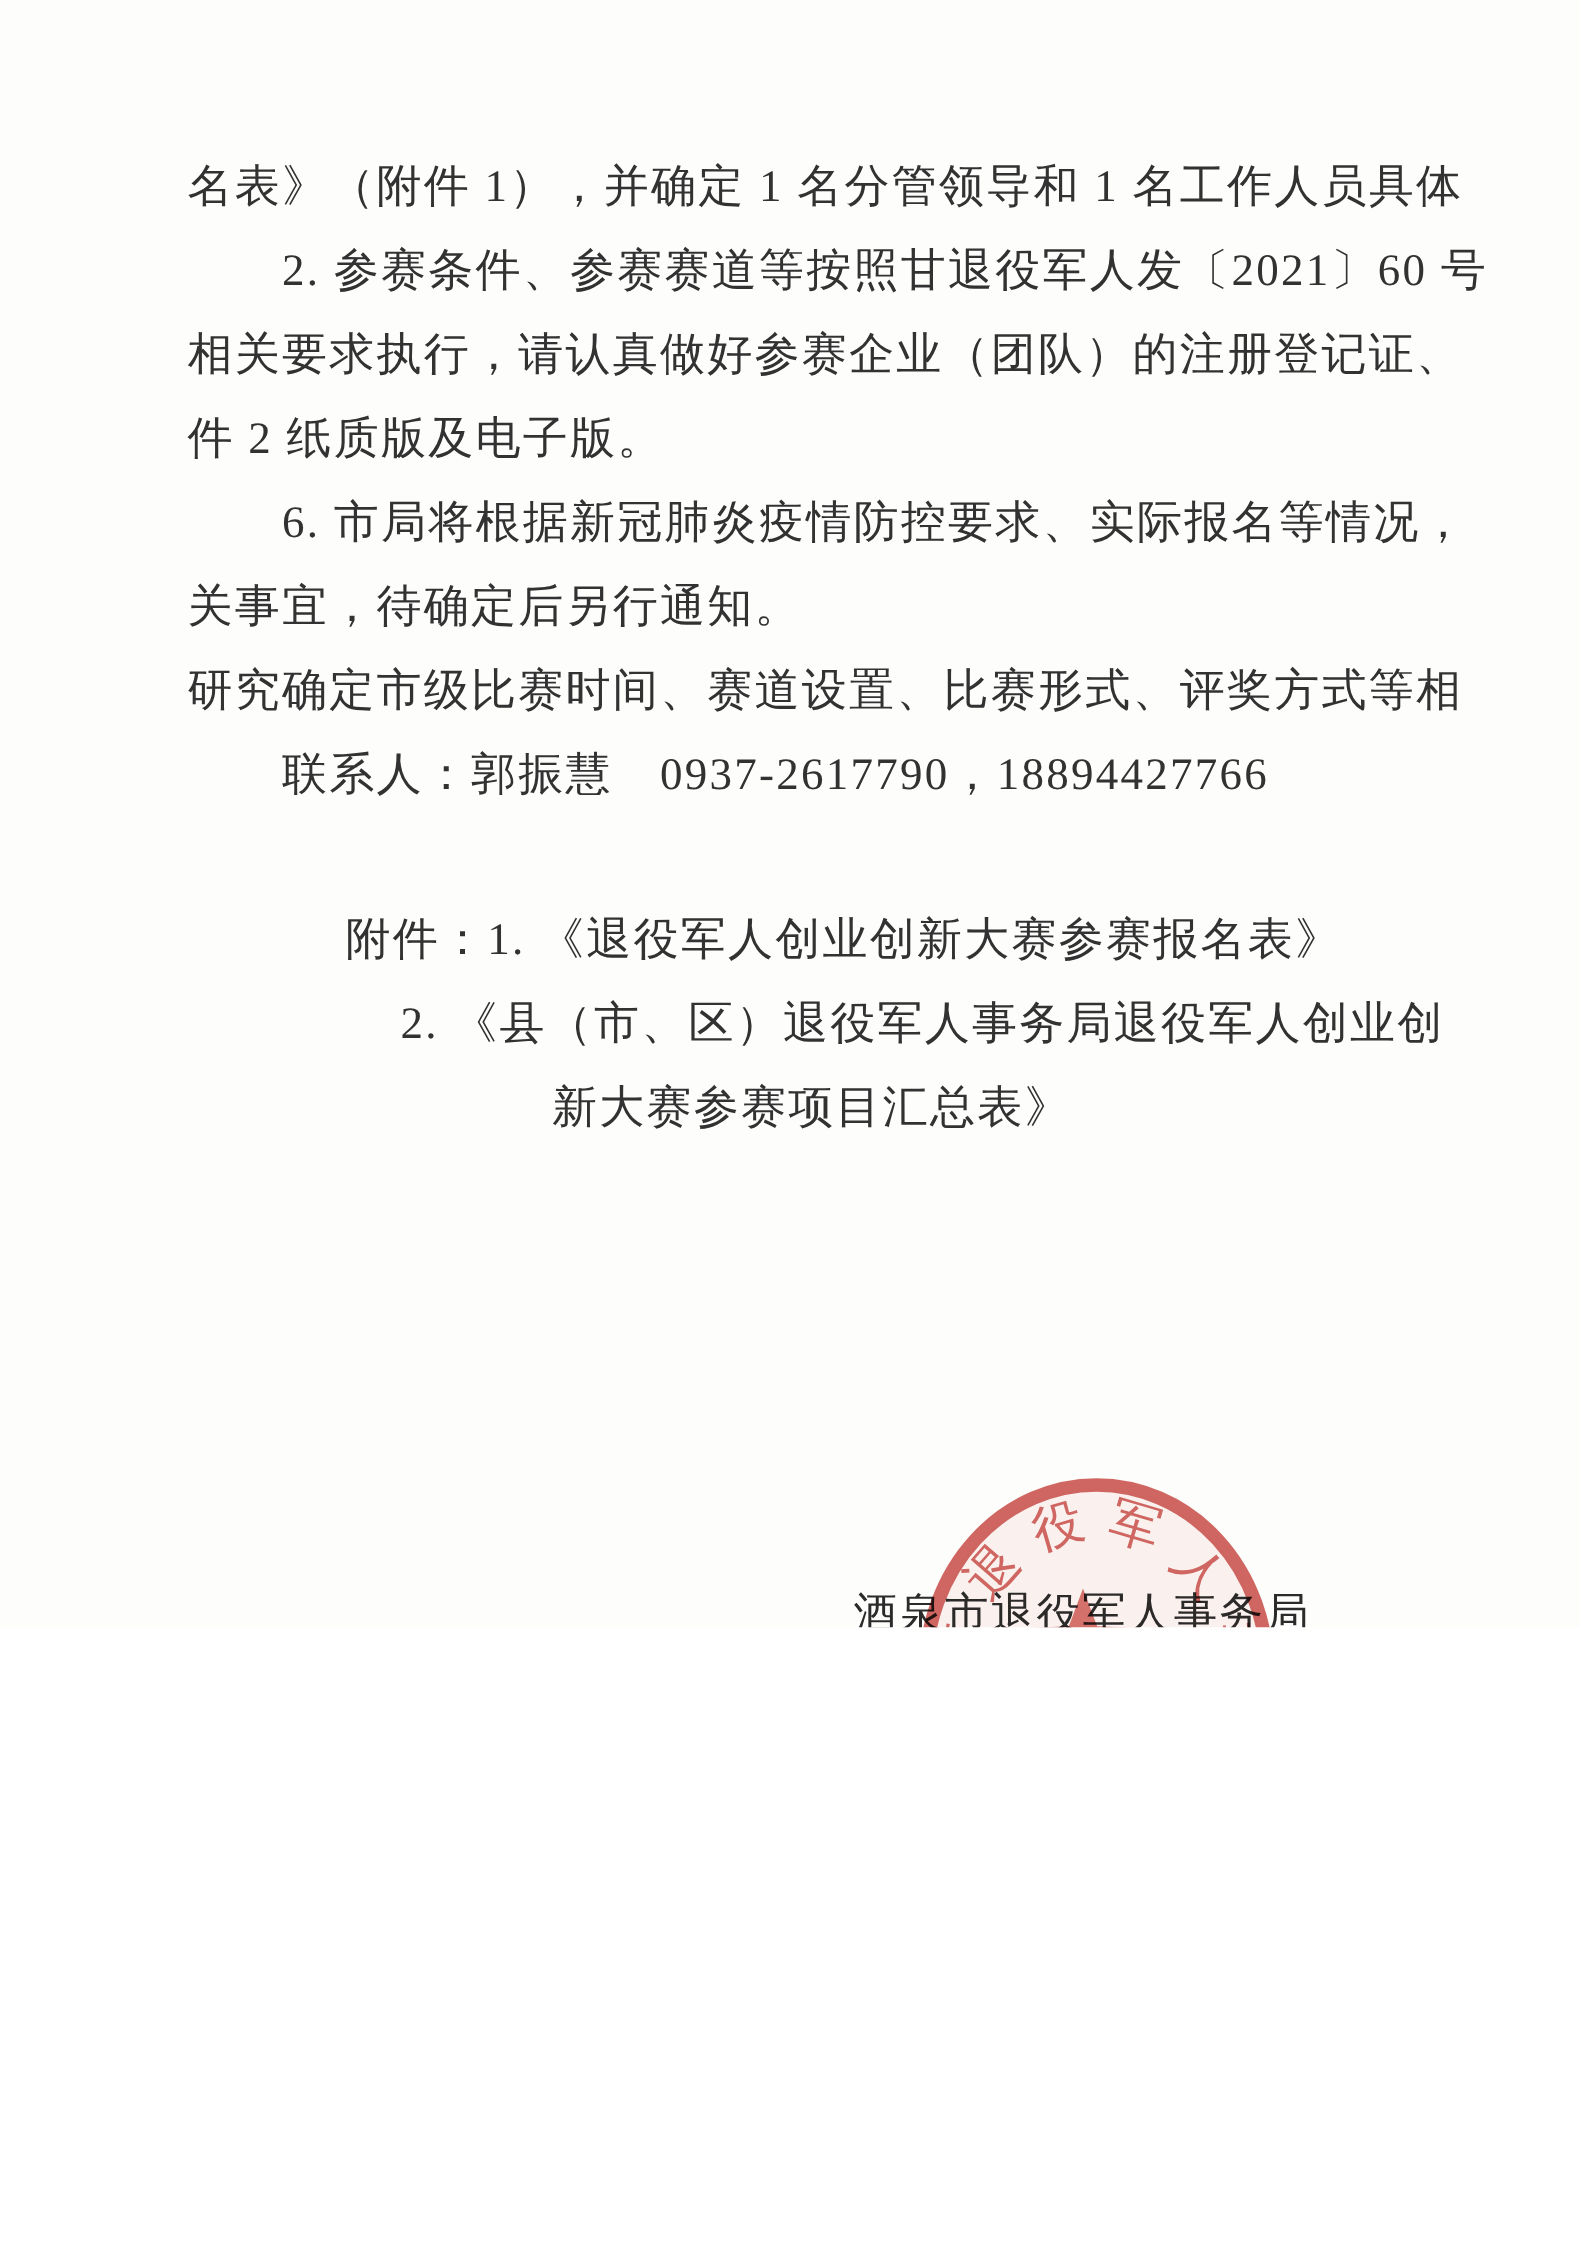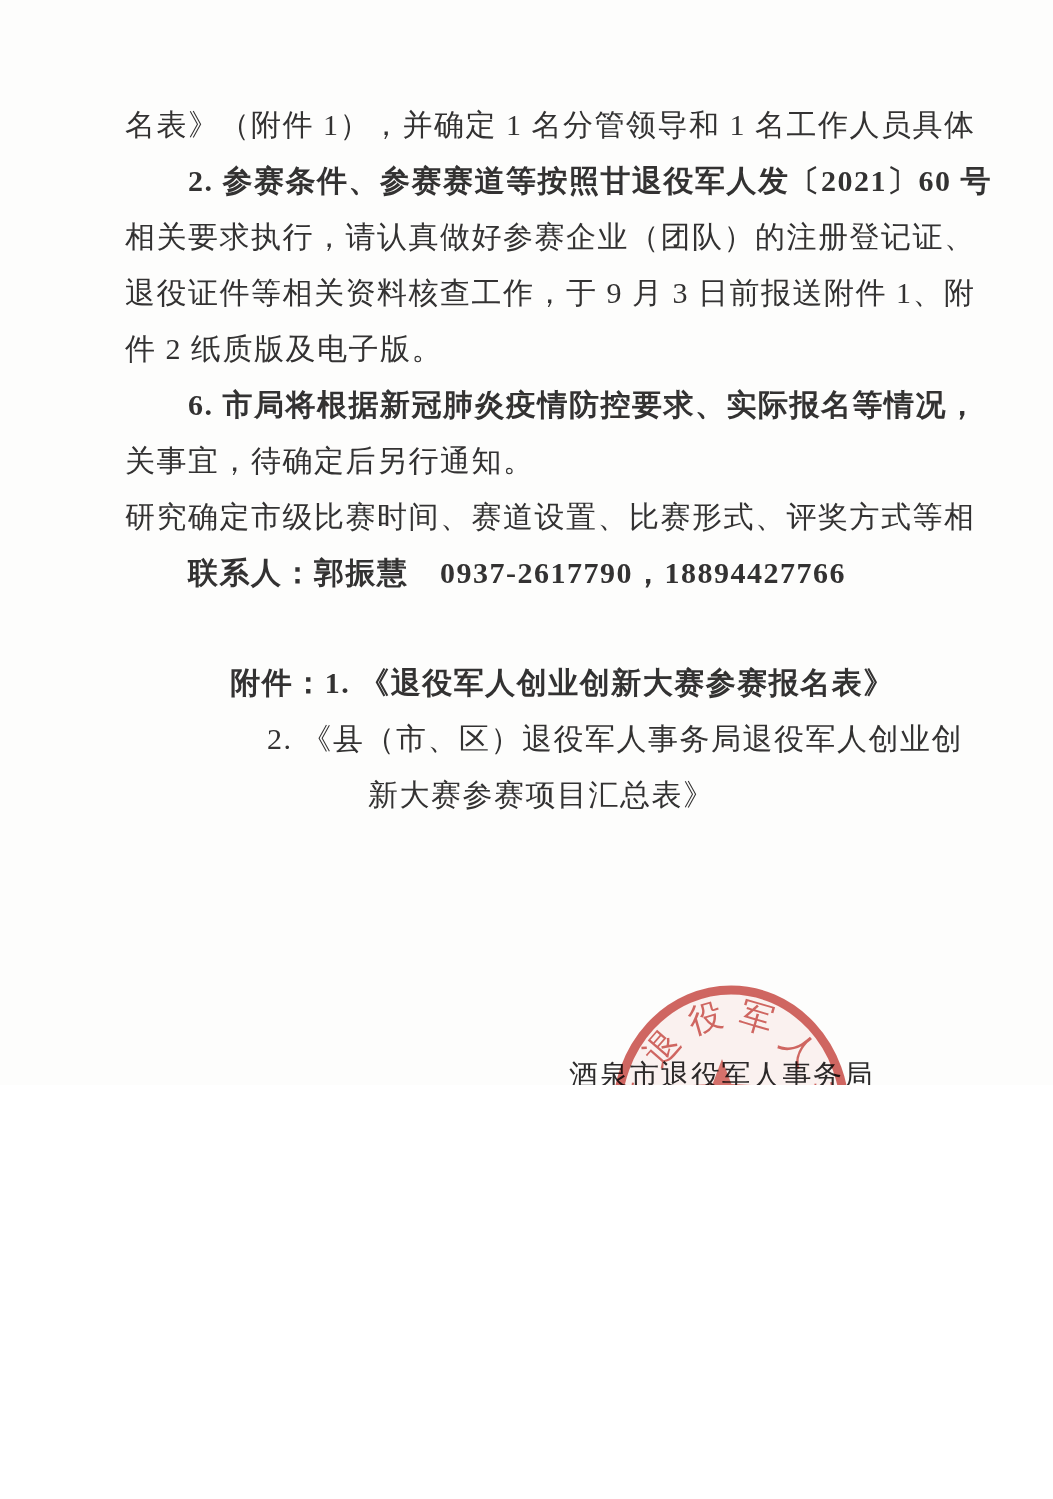--- a/index.html
+++ b/index.html
@@ -20,21 +20,21 @@
     width: 812px;
   }
   .line {
     height: 56px;
     line-height: 56px;
     font-size: 30px;
     letter-spacing: 1.5px;
     white-space: nowrap;
     color: #333232;
   }
-  .ind1 { padding-left: 63px; font-weight: bold; }
+  .ind1 { padding-left: 63px; }
   .ind2 { padding-left: 142px; }
   .ind3 { padding-left: 243px; }
   .gap-before { margin-top: 54px; text-align: center; }
   .sig-org {
     position: absolute;
     left: 569px;
     top: 1056px;
     font-size: 29px;
     letter-spacing: 1.5px;
     white-space: nowrap;
@@ -78,21 +78,20 @@
 </style>
 </head>
 <body>
 
 <div class="page">
 
   <div class="body-text">
     <div class="line">名表》（附件 1），并确定 1 名分管领导和 1 名工作人员具体</div>
     <div class="line ind1">2. 参赛条件、参赛赛道等按照甘退役军人发〔2021〕60 号</div>
     <div class="line">相关要求执行，请认真做好参赛企业（团队）的注册登记证、</div>
-    <div class="line">退役证件等相关资料核查工作，于 9 月 3 日前报送附件 1、附</div>
     <div class="line">件 2 纸质版及电子版。</div>
     <div class="line ind1">6. 市局将根据新冠肺炎疫情防控要求、实际报名等情况，</div>
     <div class="line">关事宜，待确定后另行通知。</div>
     <div class="line">研究确定市级比赛时间、赛道设置、比赛形式、评奖方式等相</div>
     <div class="line ind1">联系人：郭振慧　0937-2617790，18894427766</div>
     <div class="line ind1 gap-before">附件：1. 《退役军人创业创新大赛参赛报名表》</div>
     <div class="line ind2">2. 《县（市、区）退役军人事务局退役军人创业创</div>
     <div class="line ind3">新大赛参赛项目汇总表》</div>
   </div>
 

